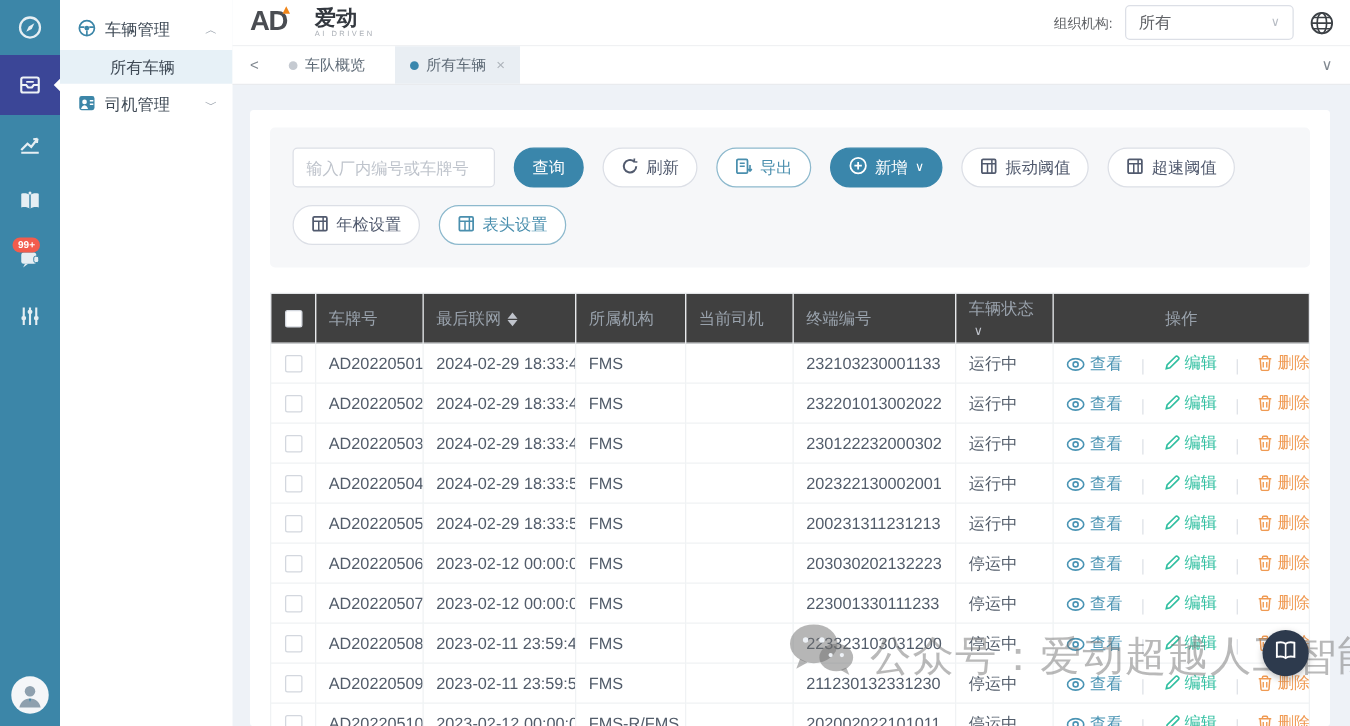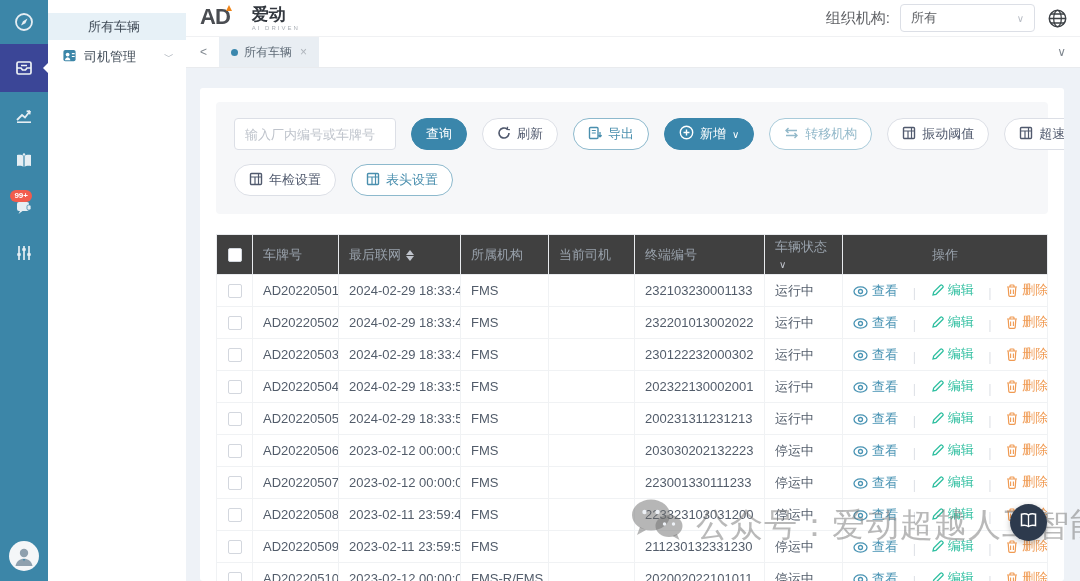--- a/index.html
+++ b/index.html
@@ -36,21 +36,21 @@
   .topbar{height:36px;background:#fff;display:flex;align-items:center;padding:0 12px 0 14px;
     border-bottom:1px solid #f0f1f3;flex-shrink:0;}
   .logo{display:flex;align-items:flex-start;gap:22px;}
   .logo-ad{font-size:22px;font-weight:800;color:#4a4d52;letter-spacing:-1px;line-height:22px;position:relative;}
   .logo-ad::after{content:"";position:absolute;top:-1px;right:-2px;width:0;height:0;
     border-left:3px solid transparent;border-right:3px solid transparent;border-bottom:6px solid #f08519;}
   .logo-cn{display:flex;flex-direction:column;line-height:1;}
   .logo-cn .cn{font-size:17px;font-weight:bold;color:#33383f;}
   .logo-cn .sub{font-size:6px;color:#a9aeb5;letter-spacing:2px;margin-top:2px;}
   .top-spacer{flex:1;}
-  .org-label{font-size:15px;color:#606266;margin-right:10px;}
+  .org-label{font-size:11px;color:#606266;margin-right:10px;}
   .org-select{width:135px;height:28px;border:1px solid #dcdfe6;border-radius:4px;background:#fff;
     display:flex;align-items:center;justify-content:space-between;padding:0 10px;font-size:13px;
     color:#606266;cursor:pointer;box-sizing:border-box;}
   .org-select .chev{color:#b7bcc4;font-size:10px;}
   .globe{margin-left:12px;display:flex;align-items:center;cursor:pointer;}
 
   .tabbar{height:30px;background:#fff;display:flex;align-items:center;padding:0 14px;gap:12px;
     border-bottom:1px solid #e9ebee;flex-shrink:0;font-size:12px;color:#5f6b77;}
   .tab{height:30px;display:flex;align-items:center;gap:6px;padding:0 12px;cursor:pointer;}
   .tab.active{background:#e9eef3;}
@@ -179,20 +179,31 @@
             <circle cx="13" cy="10" r="4.2" fill="#8ea0ae"></circle>
             <path d="M4.5 23 c1-5 4.5-7.2 8.5-7.2 s7.5 2.2 8.5 7.2 Z" fill="#8ea0ae"></path>
             <path d="M12 16 l1 2.5 l1-2.5 Z" fill="#3c86a8"></path>
           </svg>
       </span>
     </div>
   </div>
 
   <div class="subside">
     <div class="menu">
+      <div class="menu-row">
+        <span>
+          <svg width="15" height="15" viewBox="0 0 16 16">
+              <circle cx="8" cy="8" r="6.4" fill="none" stroke="#3c86a8" stroke-width="1.5"></circle>
+              <circle cx="8" cy="8" r="2" fill="#3c86a8"></circle>
+              <path d="M2 7.2 h4 M10 7.2 h4 M8 10 v4" stroke="#3c86a8" stroke-width="1.4"></path>
+            </svg>
+        </span>
+        <span>车辆管理</span>
+        <span class="chev">︿</span>
+      </div>
       <div class="menu-sub">
         <span>所有车辆</span>
       </div>
       <div class="menu-row driver">
         <span>
           <svg width="15" height="15" viewBox="0 0 16 16">
               <rect x="1.5" y="2" width="13" height="12" rx="2" fill="#3c86a8"></rect>
               <circle cx="6" cy="7" r="2" fill="#fff"></circle>
               <path d="M3 13 c0.6-2.4 2.2-3.2 3-3.2 s2.4 0.8 3 3.2 Z" fill="#fff"></path>
               <path d="M10.5 6 h3 M10.5 9 h3" stroke="#fff" stroke-width="1.2"></path>
@@ -224,20 +235,24 @@
         <svg width="21" height="21" viewBox="0 0 21 21">
             <circle cx="10.5" cy="10.5" r="8.2" fill="none" stroke="#3c4146" stroke-width="1.5"></circle>
             <ellipse cx="10.5" cy="10.5" rx="3.8" ry="8.2" fill="none" stroke="#3c4146" stroke-width="1.3"></ellipse>
             <path d="M2.5 10.5 h16 M3.6 6 h13.8 M3.6 15 h13.8" stroke="#3c4146" stroke-width="1.3"></path>
           </svg>
       </span>
     </div>
 
     <div class="tabbar">
       <span class="tab-chev">&lt;</span>
+      <div class="tab">
+        <span class="dot"></span>
+        <span>车队概览</span>
+      </div>
       <div class="tab active">
         <span class="dot"></span>
         <span>所有车辆</span>
         <span class="tab-close">×</span>
       </div>
       <span class="tab-chev right">∨</span>
     </div>
 
     <div class="content">
       <div class="card">
@@ -269,29 +284,20 @@
             </button>
             <button class="btn btn-primary">
               <span>
                 <svg width="15" height="15" viewBox="0 0 15 15">
                     <circle cx="7.5" cy="7.5" r="6.2" fill="none" stroke="#fff" stroke-width="1.4"></circle>
                     <path d="M7.5 4.5 v6 M4.5 7.5 h6" stroke="#fff" stroke-width="1.4"></path>
                   </svg>
               </span>
               <span>新增</span>
               <span class="chev">∨</span>
-            </button>
-            <button class="btn btn-light-teal">
-              <span>
-                <svg width="15" height="12" viewBox="0 0 15 12">
-                    <path d="M13 3.5 H2 M4.5 1 L2 3.5 L4.5 6" fill="none" stroke="#93b9ca" stroke-width="1.4"></path>
-                    <path d="M2 8.5 H13 M10.5 6 L13 8.5 L10.5 11" fill="none" stroke="#93b9ca" stroke-width="1.4"></path>
-                  </svg>
-              </span>
-              <span>转移机构</span>
             </button>
             <button class="btn">
               <span>
                 <svg width="14" height="14" viewBox="0 0 14 14">
                     <rect x="1.5" y="1.5" width="11" height="11" rx="1" fill="none" stroke="#515a6e" stroke-width="1.4"></rect>
                     <path d="M1.5 5 h11 M6 5 v7.5 M9.5 1.5 v11" stroke="#515a6e" stroke-width="1.2"></path>
                   </svg>
               </span>
               <span>振动阈值</span>
             </button>

